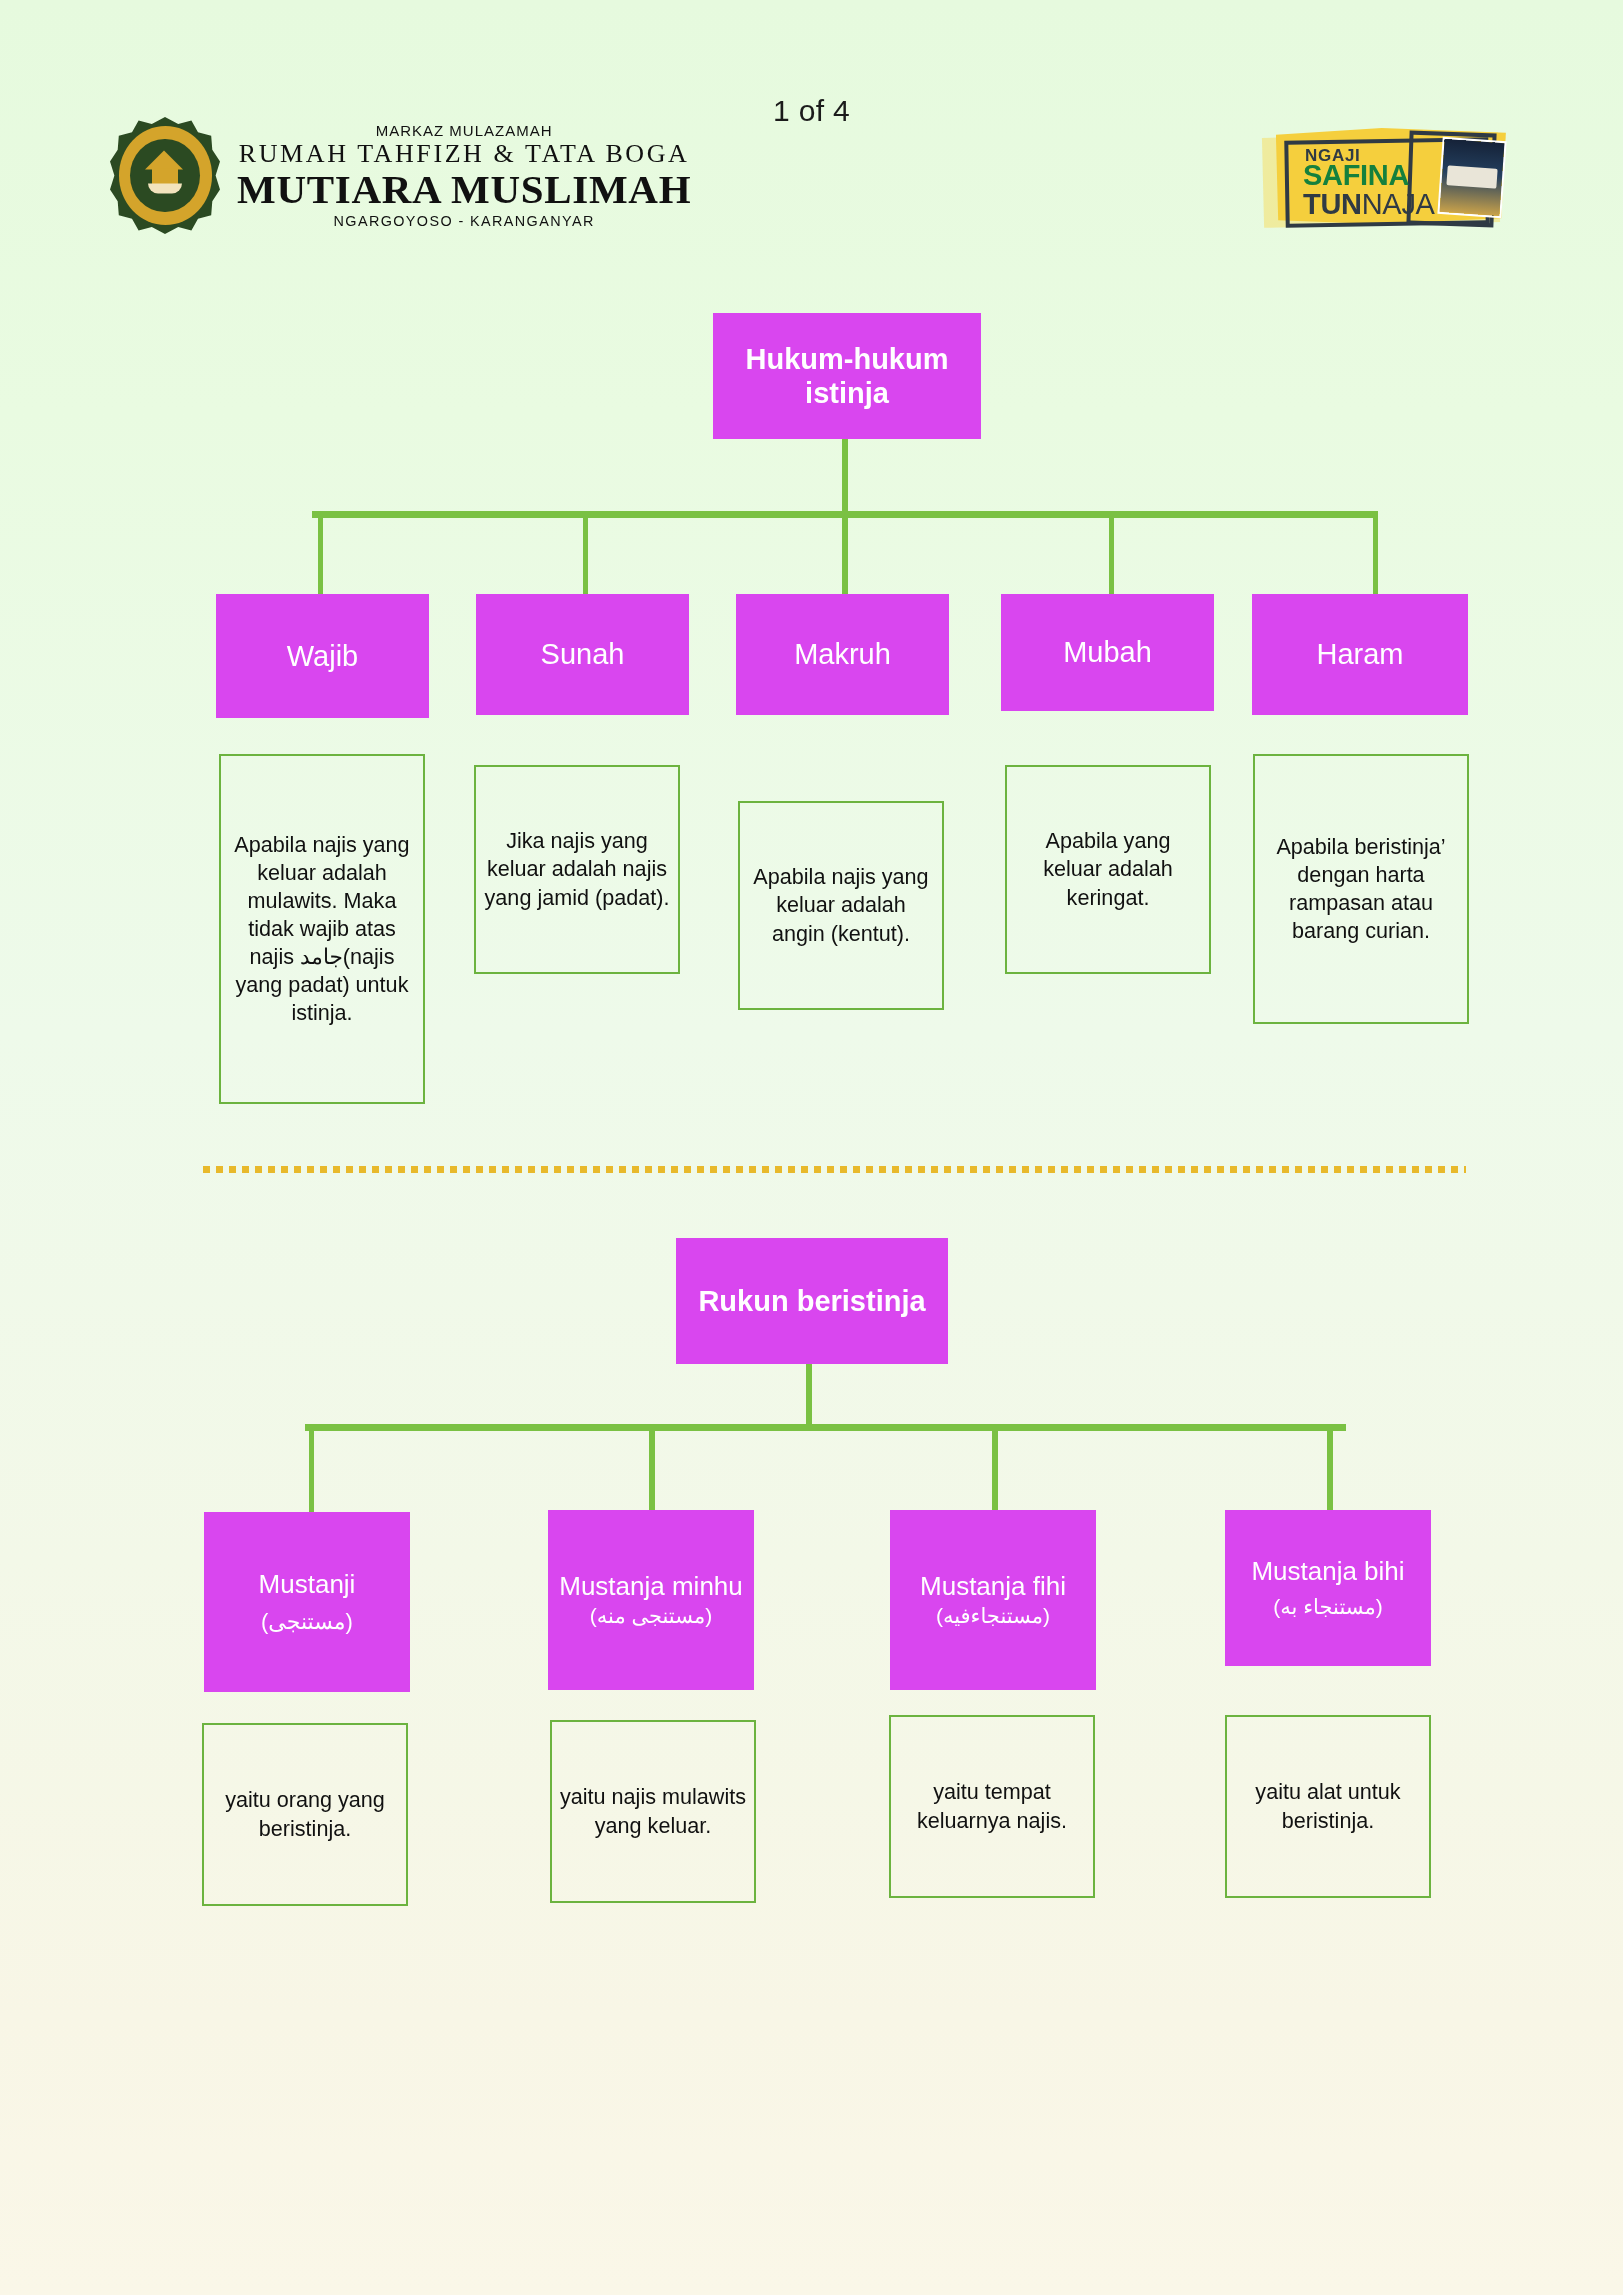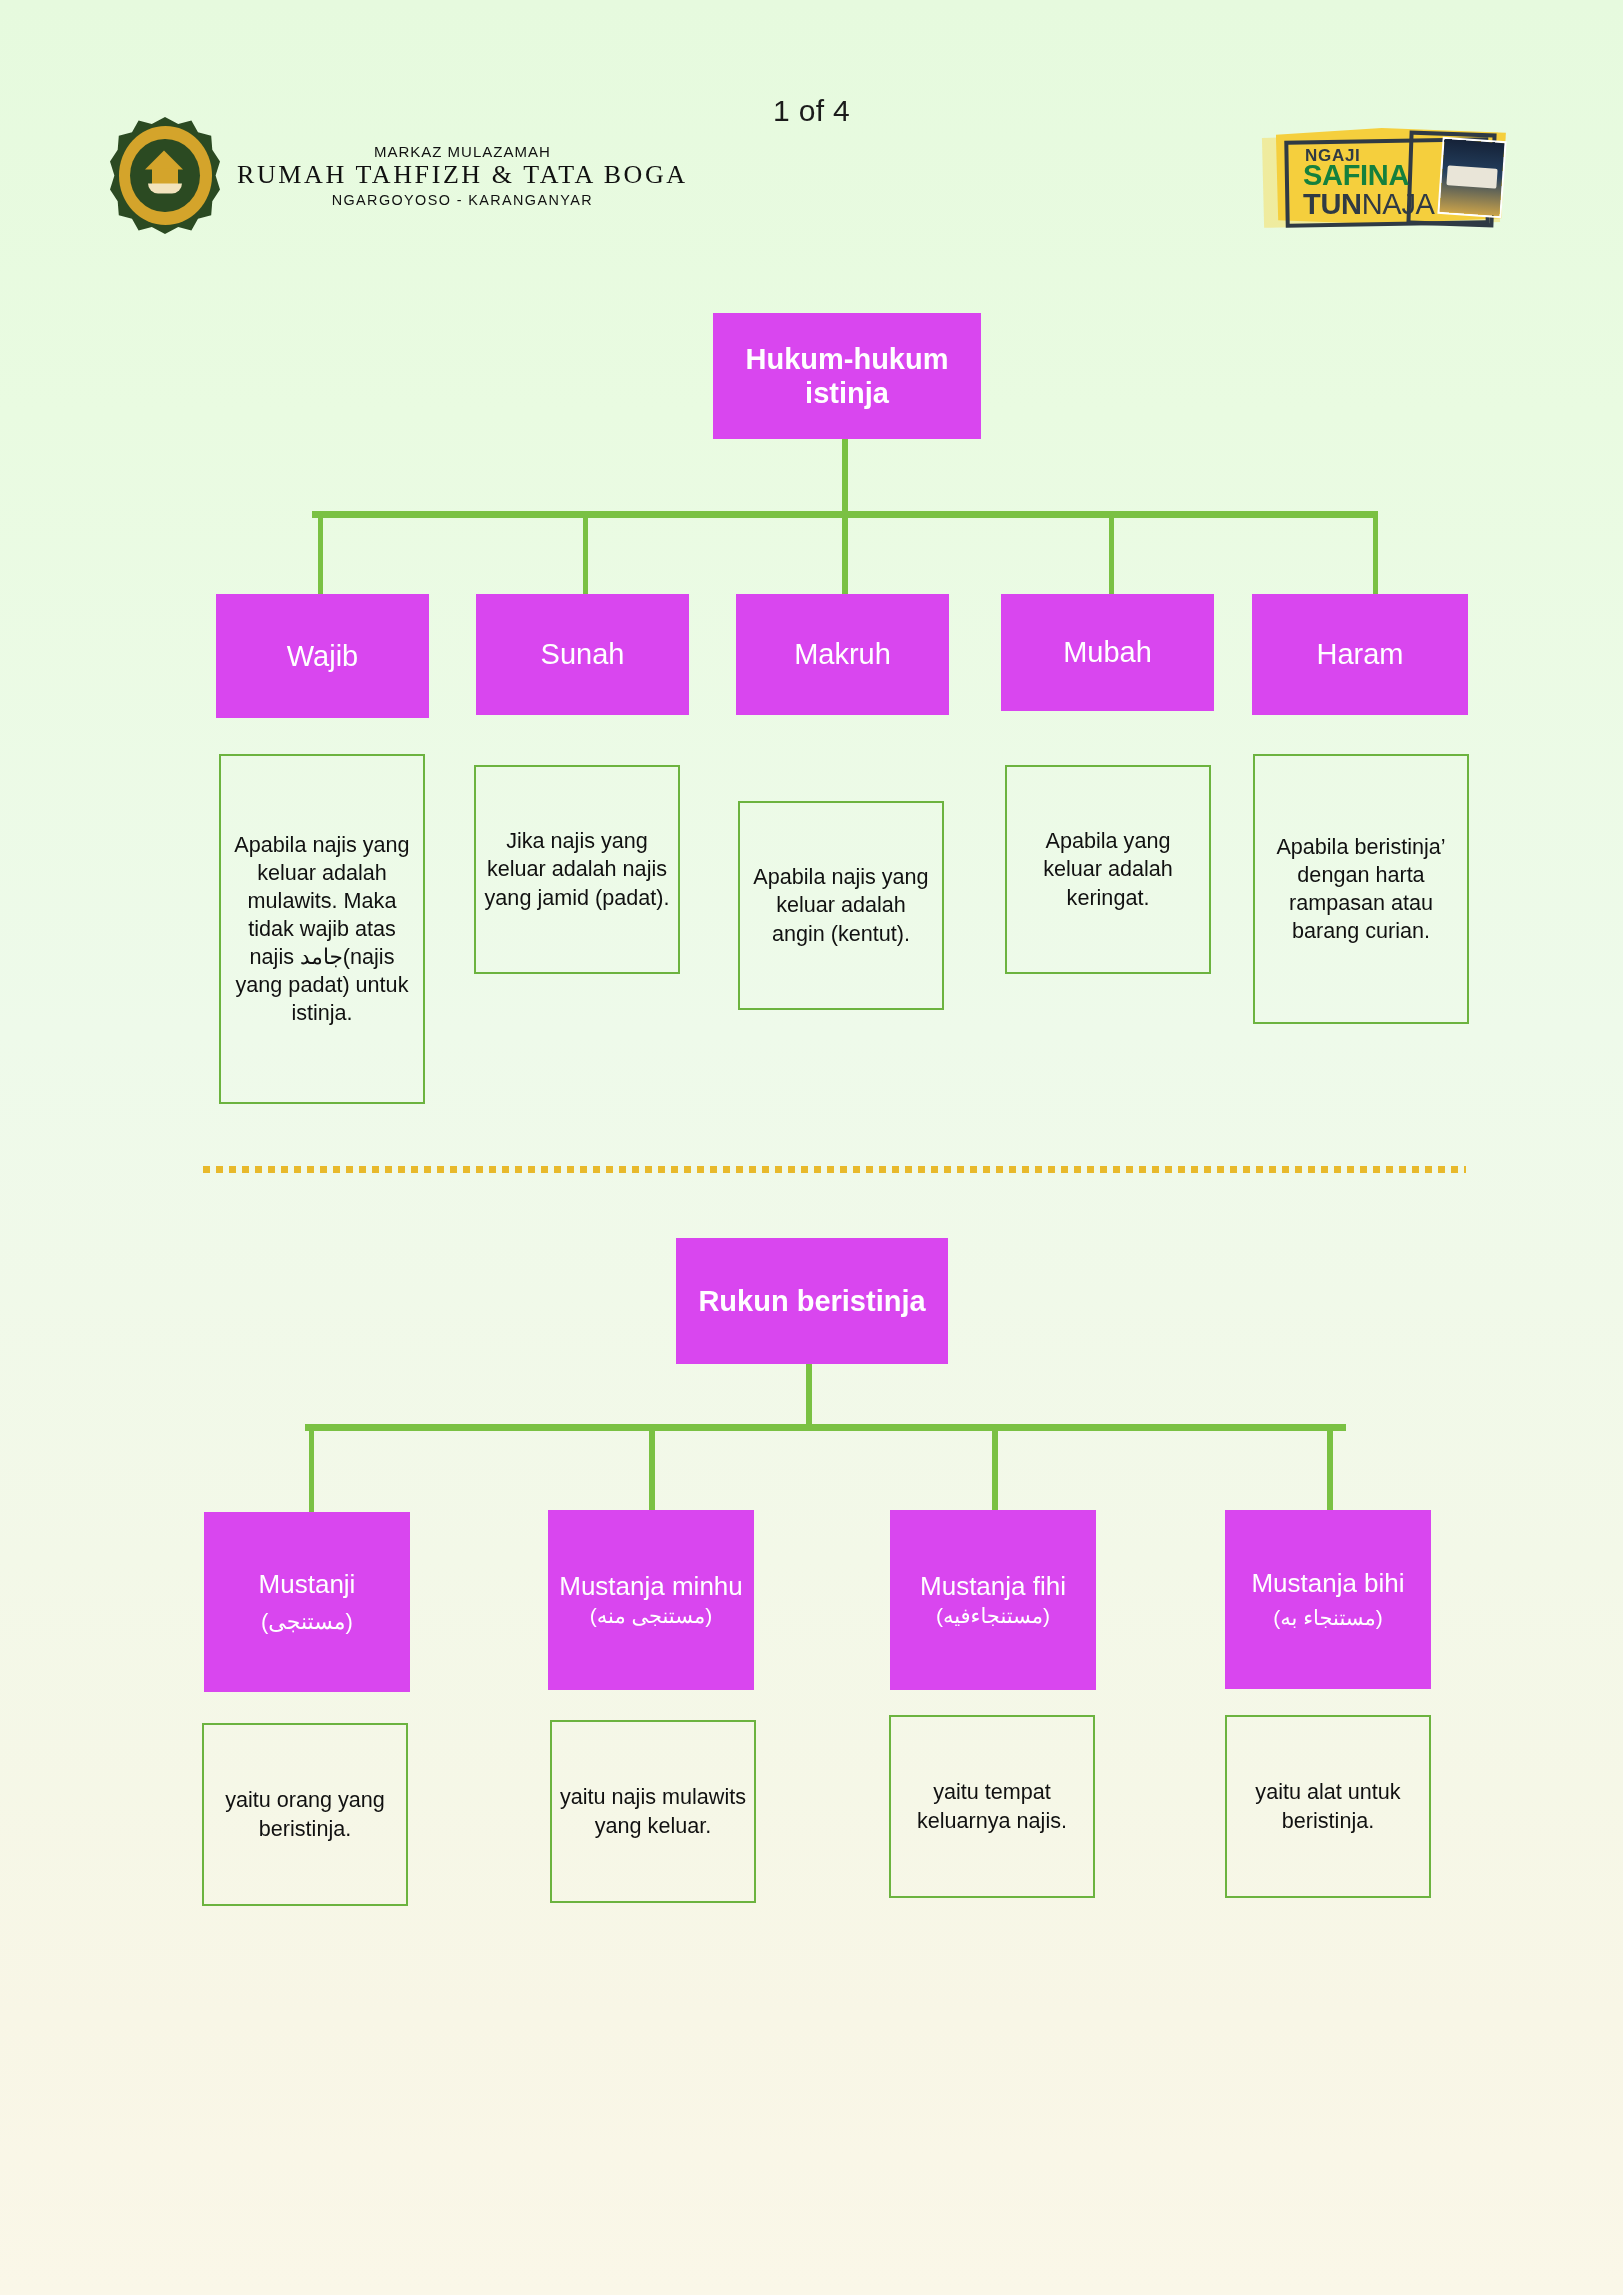--- a/index.html
+++ b/index.html
@@ -105,20 +105,21 @@
     <div class="seal-inner"></div>
     <div class="seal-house">
       <i class="roof"></i>
         <i class="body"></i>
         <i class="leaf"></i>
     </div>
   </div>
   <div class="brand-text">
     <div class="brand-l1">MARKAZ MULAZAMAH</div>
     <div class="brand-l2">RUMAH TAHFIZH &amp; TATA BOGA</div>
+    <div class="brand-l3">MUTIARA MUSLIMAH</div>
     <div class="brand-l4">NGARGOYOSO - KARANGANYAR</div>
   </div>
 </div>
 
 <div class="safina">
   <div class="sh"></div>
   <div class="yellow"></div>
   <div class="frame"></div>
   <div class="frame2"></div>
   <div class="t1">NGAJI</div>
@@ -175,21 +176,21 @@
   <div class="node" style="left:548px;top:1510px;width:206px;height:180px;font-size:26px;flex-direction:column;gap:2.6px;">
     <span>Mustanja minhu</span>
     <span class="ar" style="font-size:21px;">(مستنجى منه)</span>
   </div>
 
   <div class="node" style="left:890px;top:1510px;width:206px;height:180px;font-size:26px;flex-direction:column;gap:2.6px;">
     <span>Mustanja fihi</span>
     <span class="ar" style="font-size:21px;">(مستنجاءفيه)</span>
   </div>
 
-  <div class="node" style="left:1225px;top:1510px;width:206px;height:179px;font-size:26px;flex-direction:column;gap:8px;">
+  <div class="node" style="left:1225px;top:1510px;width:206px;height:156px;font-size:26px;flex-direction:column;gap:8px;">
     <span>Mustanja bihi</span>
     <span class="ar" style="font-size:21px;">(مستنجاء به)</span>
   </div>
 
   <div class="desc" style="left:202px;top:1723px;width:206px;height:183px;font-size:21.6px;">yaitu orang yang beristinja.</div>
   <div class="desc" style="left:550px;top:1720px;width:206px;height:183px;font-size:21.6px;">yaitu najis mulawits yang keluar.</div>
   <div class="desc" style="left:889px;top:1715px;width:206px;height:183px;font-size:21.6px;">yaitu tempat keluarnya najis.</div>
   <div class="desc" style="left:1225px;top:1715px;width:206px;height:183px;font-size:21.6px;">yaitu alat untuk beristinja.</div>
 </div>
 

